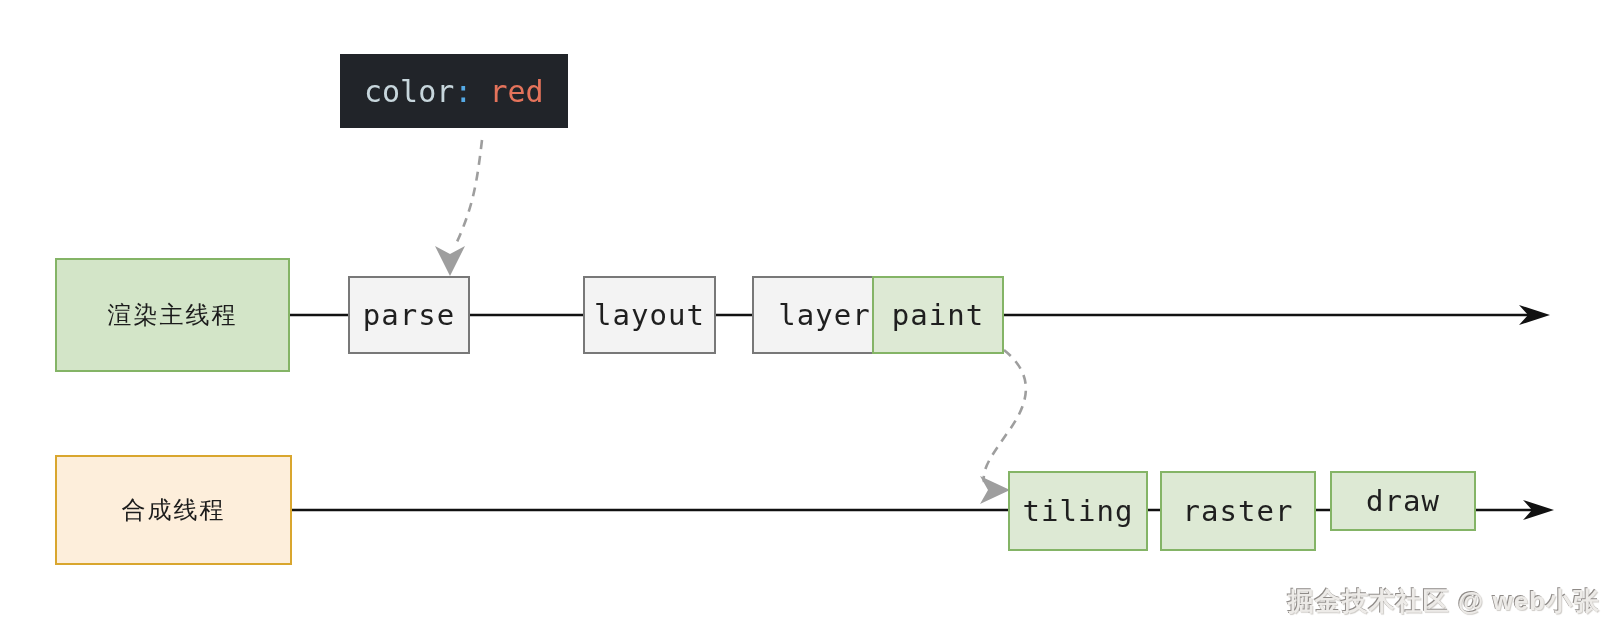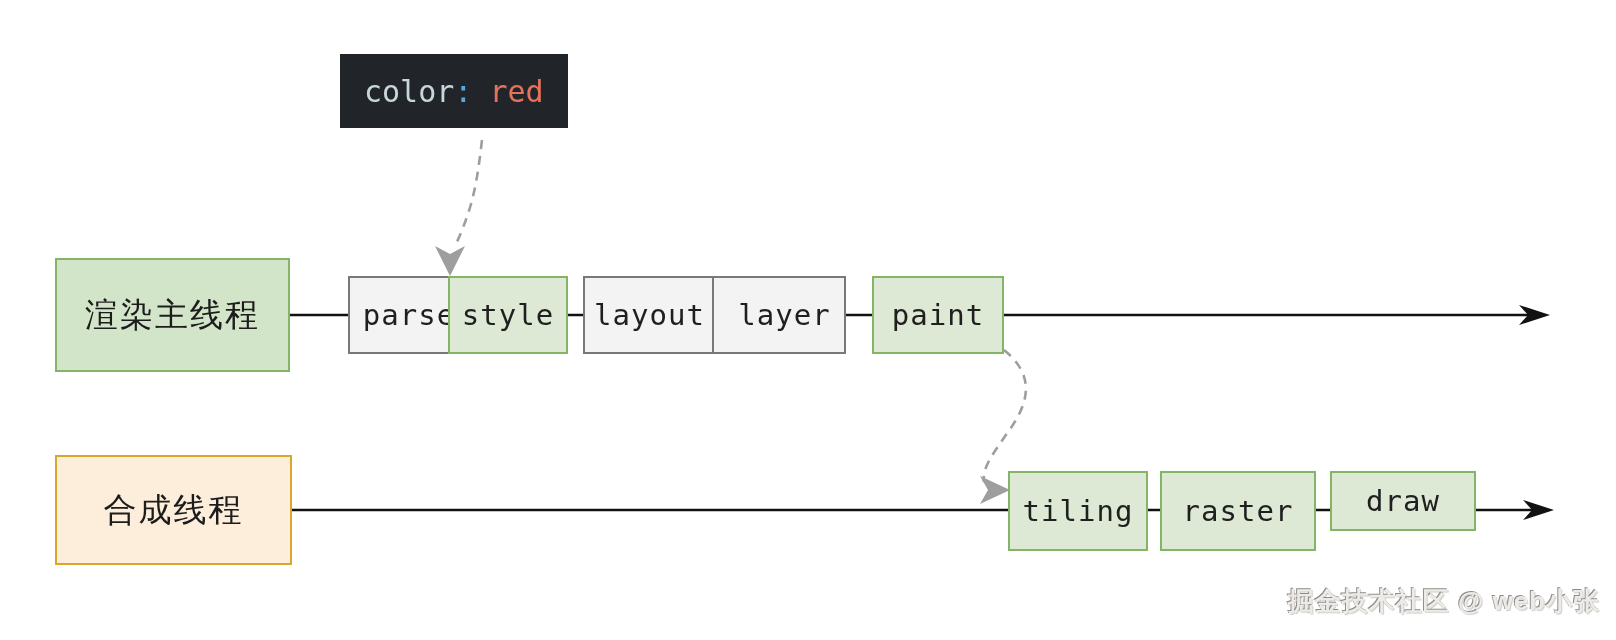--- a/index.html
+++ b/index.html
@@ -28,21 +28,21 @@
   }
   .stage {
     font-family: "DejaVu Sans Mono", "Liberation Mono", monospace;
     font-size: 29px;
     color: #1f1f1f;
     letter-spacing: 1px;
   }
   .stage-green { background: #dde9d4; border-color: #84b466; }
   .stage-gray  { background: #f3f3f3; border-color: #787878; }
   .thread-label {
-    font-size: 33px;
+    font-size: 24px;
     color: #1c1c1c;
     letter-spacing: 2px;
   }
   .main-thread-box { background: #d3e5c8; border-color: #84b466; }
   .comp-thread-box { background: #fdeedb; border-color: #d9a62e; }
   .codeblock {
     position: absolute;
     left: 340px; top: 54px;
     width: 228px; height: 74px;
     background: #212429;
@@ -98,23 +98,22 @@
 
   <div class="codeblock">
     <span class="code-prop">color</span>
       <span class="code-colon">:</span>
       <span class="code-val">red</span>
   </div>
 
   <div class="box thread-label main-thread-box" style="left:55px; top:258px; width:235px; height:114px;">渲染主线程</div>
 
   <div class="box stage stage-gray" style="left:312px; top:276px; width:122px; height:78px;margin-left:36px;">parse</div>
-  <div class="box stage stage-green" style="left:448px; top:276px; width:120px; height:78px;">style</div>
   <div class="box stage stage-gray" style="left:583px; top:276px; width:133px; height:78px;">layout</div>
-  <div class="box stage stage-gray" style="left:712px; top:276px; width:134px; height:78px;padding-left:11px;">layer</div>
+  <div class="box stage stage-gray" style="left:752px; top:276px; width:134px; height:78px;padding-left:11px;">layer</div>
   <div class="box stage stage-green" style="left:872px; top:276px; width:132px; height:78px;">paint</div>
 
   <div class="box thread-label comp-thread-box" style="left:55px; top:455px; width:237px; height:110px;">合成线程</div>
 
   <div class="box stage stage-green" style="left:1008px; top:471px; width:140px; height:80px;">tiling</div>
   <div class="box stage stage-green" style="left:1160px; top:471px; width:156px; height:80px;">raster</div>
   <div class="box stage stage-green" style="left:1330px; top:471px; width:146px; height:60px;">draw</div>
 
   <div class="watermark">掘金技术社区 @ web小张</div>
 

